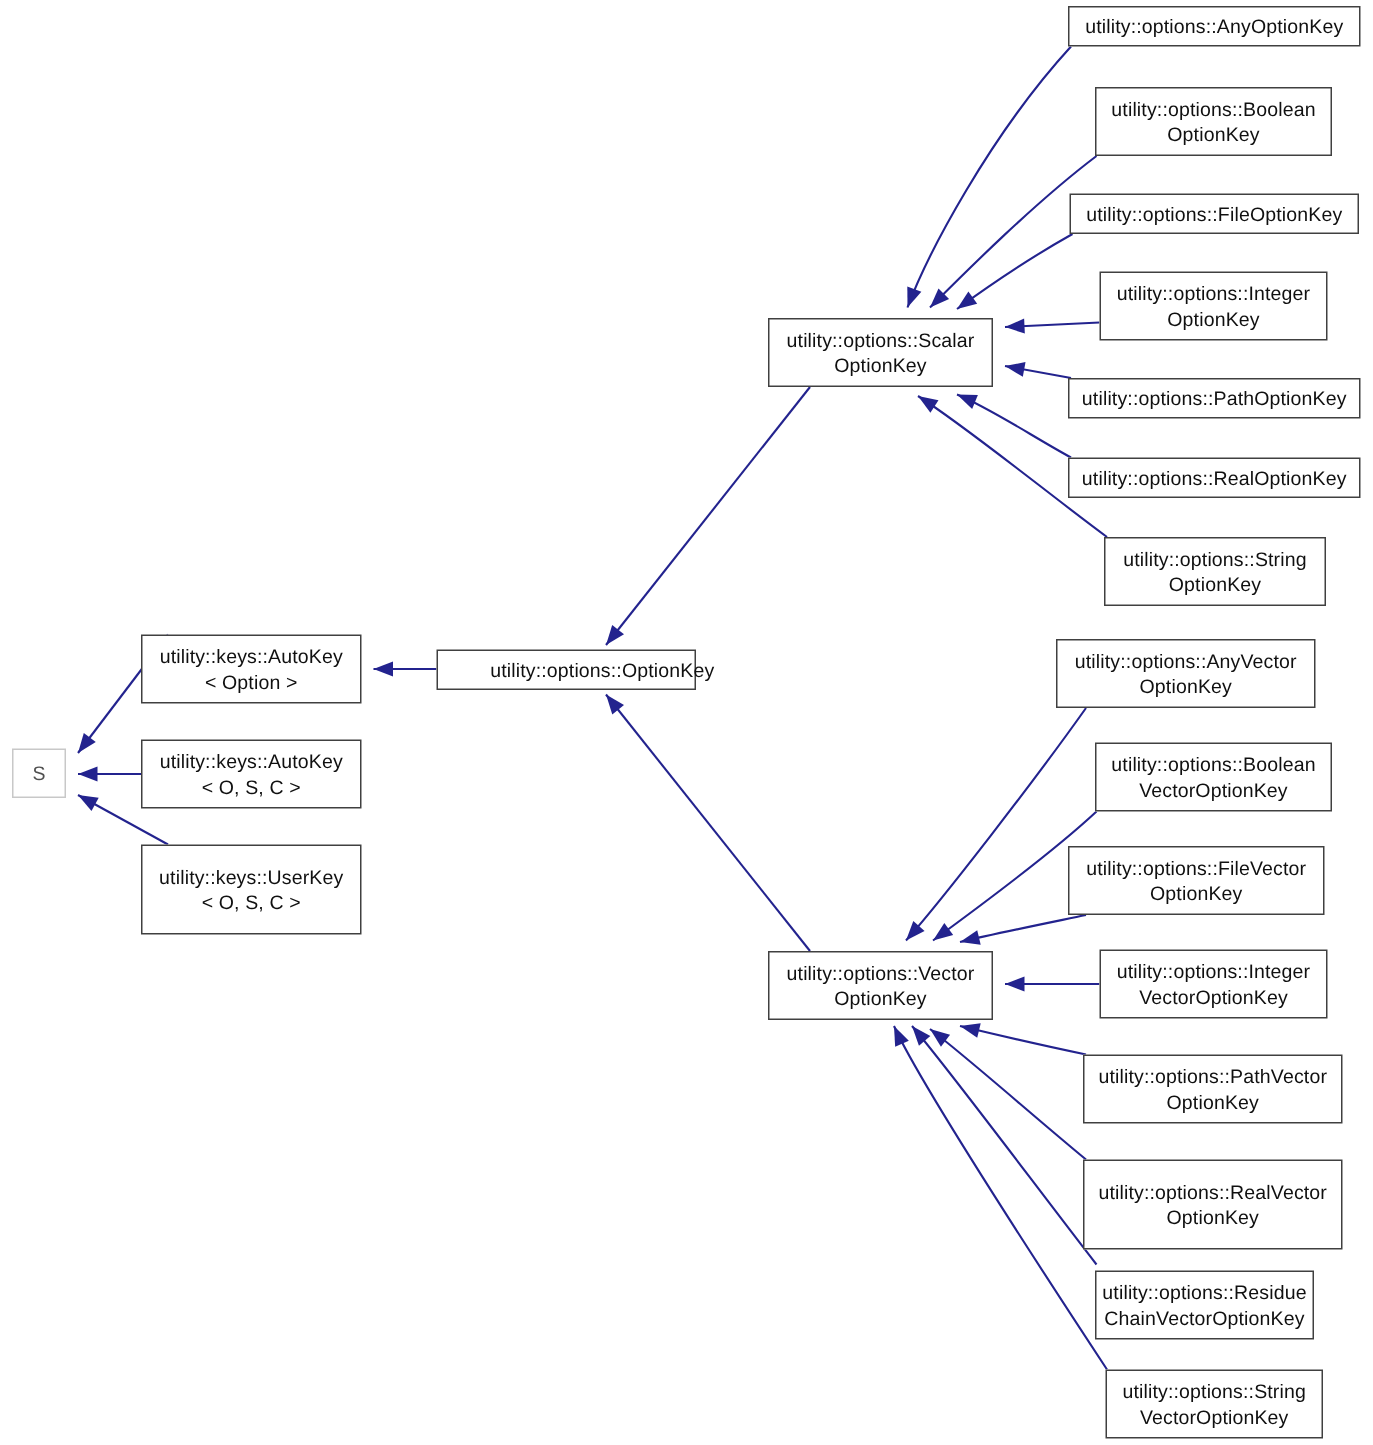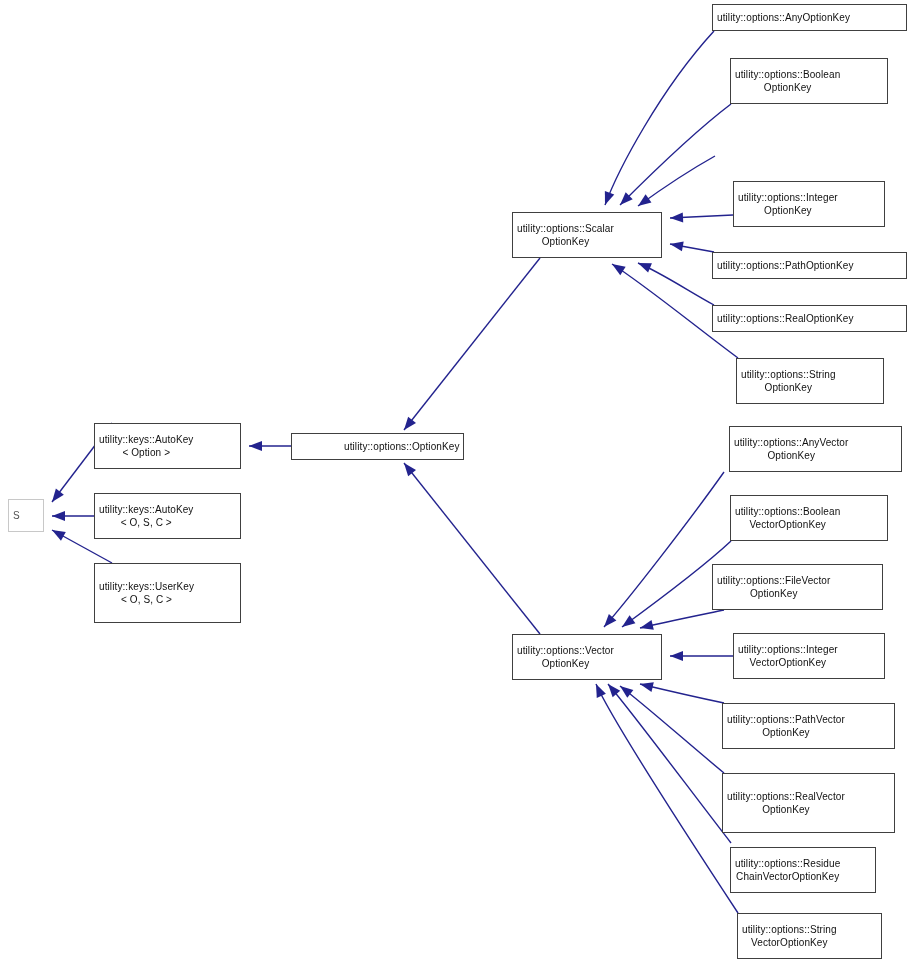--- a/index.html
+++ b/index.html
@@ -24,24 +24,25 @@
     height: 963px;
     pointer-events: none;
   }
   .node {
     position: absolute;
     box-sizing: border-box;
     background: #ffffff;
     border: 1px solid #404040;
     display: flex;
     align-items: center;
+    justify-content: center;
     text-align: center;
     line-height: 1.32;
     color: #101010;
-    font-size: 10px;
+    font-size: 13px;
     letter-spacing: 0.1px;
     cursor: pointer;
     z-index: 2;
   }
   .node.ghost {
     border: 1px solid #c8c8c8;
     color: #505050;
   }
   .node-label {
     display: block;
@@ -165,35 +166,38 @@
       <span class="node-label">utility::options::Vector
 OptionKey</span>
     </div>
     <div class="node" style="left: 712px; top: 4px; width: 195px; height: 27px;">
       <span class="node-label">utility::options::AnyOptionKey</span>
     </div>
     <div class="node" style="left: 730px; top: 58px; width: 158px; height: 46px;">
       <span class="node-label">utility::options::Boolean
 OptionKey</span>
     </div>
+    <div class="node" style="left: 713px; top: 129px; width: 193px; height: 27px;">
+      <span class="node-label">utility::options::FileOptionKey</span>
+    </div>
     <div class="node" style="left: 733px; top: 181px; width: 152px; height: 46px;">
       <span class="node-label">utility::options::Integer
 OptionKey</span>
     </div>
     <div class="node" style="left: 712px; top: 305px; width: 195px; height: 27px;">
       <span class="node-label">utility::options::RealOptionKey</span>
     </div>
     <div class="node" style="left: 712px; top: 252px; width: 195px; height: 27px;">
       <span class="node-label">utility::options::PathOptionKey</span>
     </div>
     <div class="node" style="left: 736px; top: 358px; width: 148px; height: 46px;">
       <span class="node-label">utility::options::String
 OptionKey</span>
     </div>
-    <div class="node" style="left: 729px; top: 426px; width: 173px; height: 46px;">
+    <div class="node" style="left: 704px; top: 426px; width: 173px; height: 46px;">
       <span class="node-label">utility::options::AnyVector
 OptionKey</span>
     </div>
     <div class="node" style="left: 730px; top: 495px; width: 158px; height: 46px;">
       <span class="node-label">utility::options::Boolean
 VectorOptionKey</span>
     </div>
     <div class="node" style="left: 712px; top: 564px; width: 171px; height: 46px;">
       <span class="node-label">utility::options::FileVector
 OptionKey</span>

